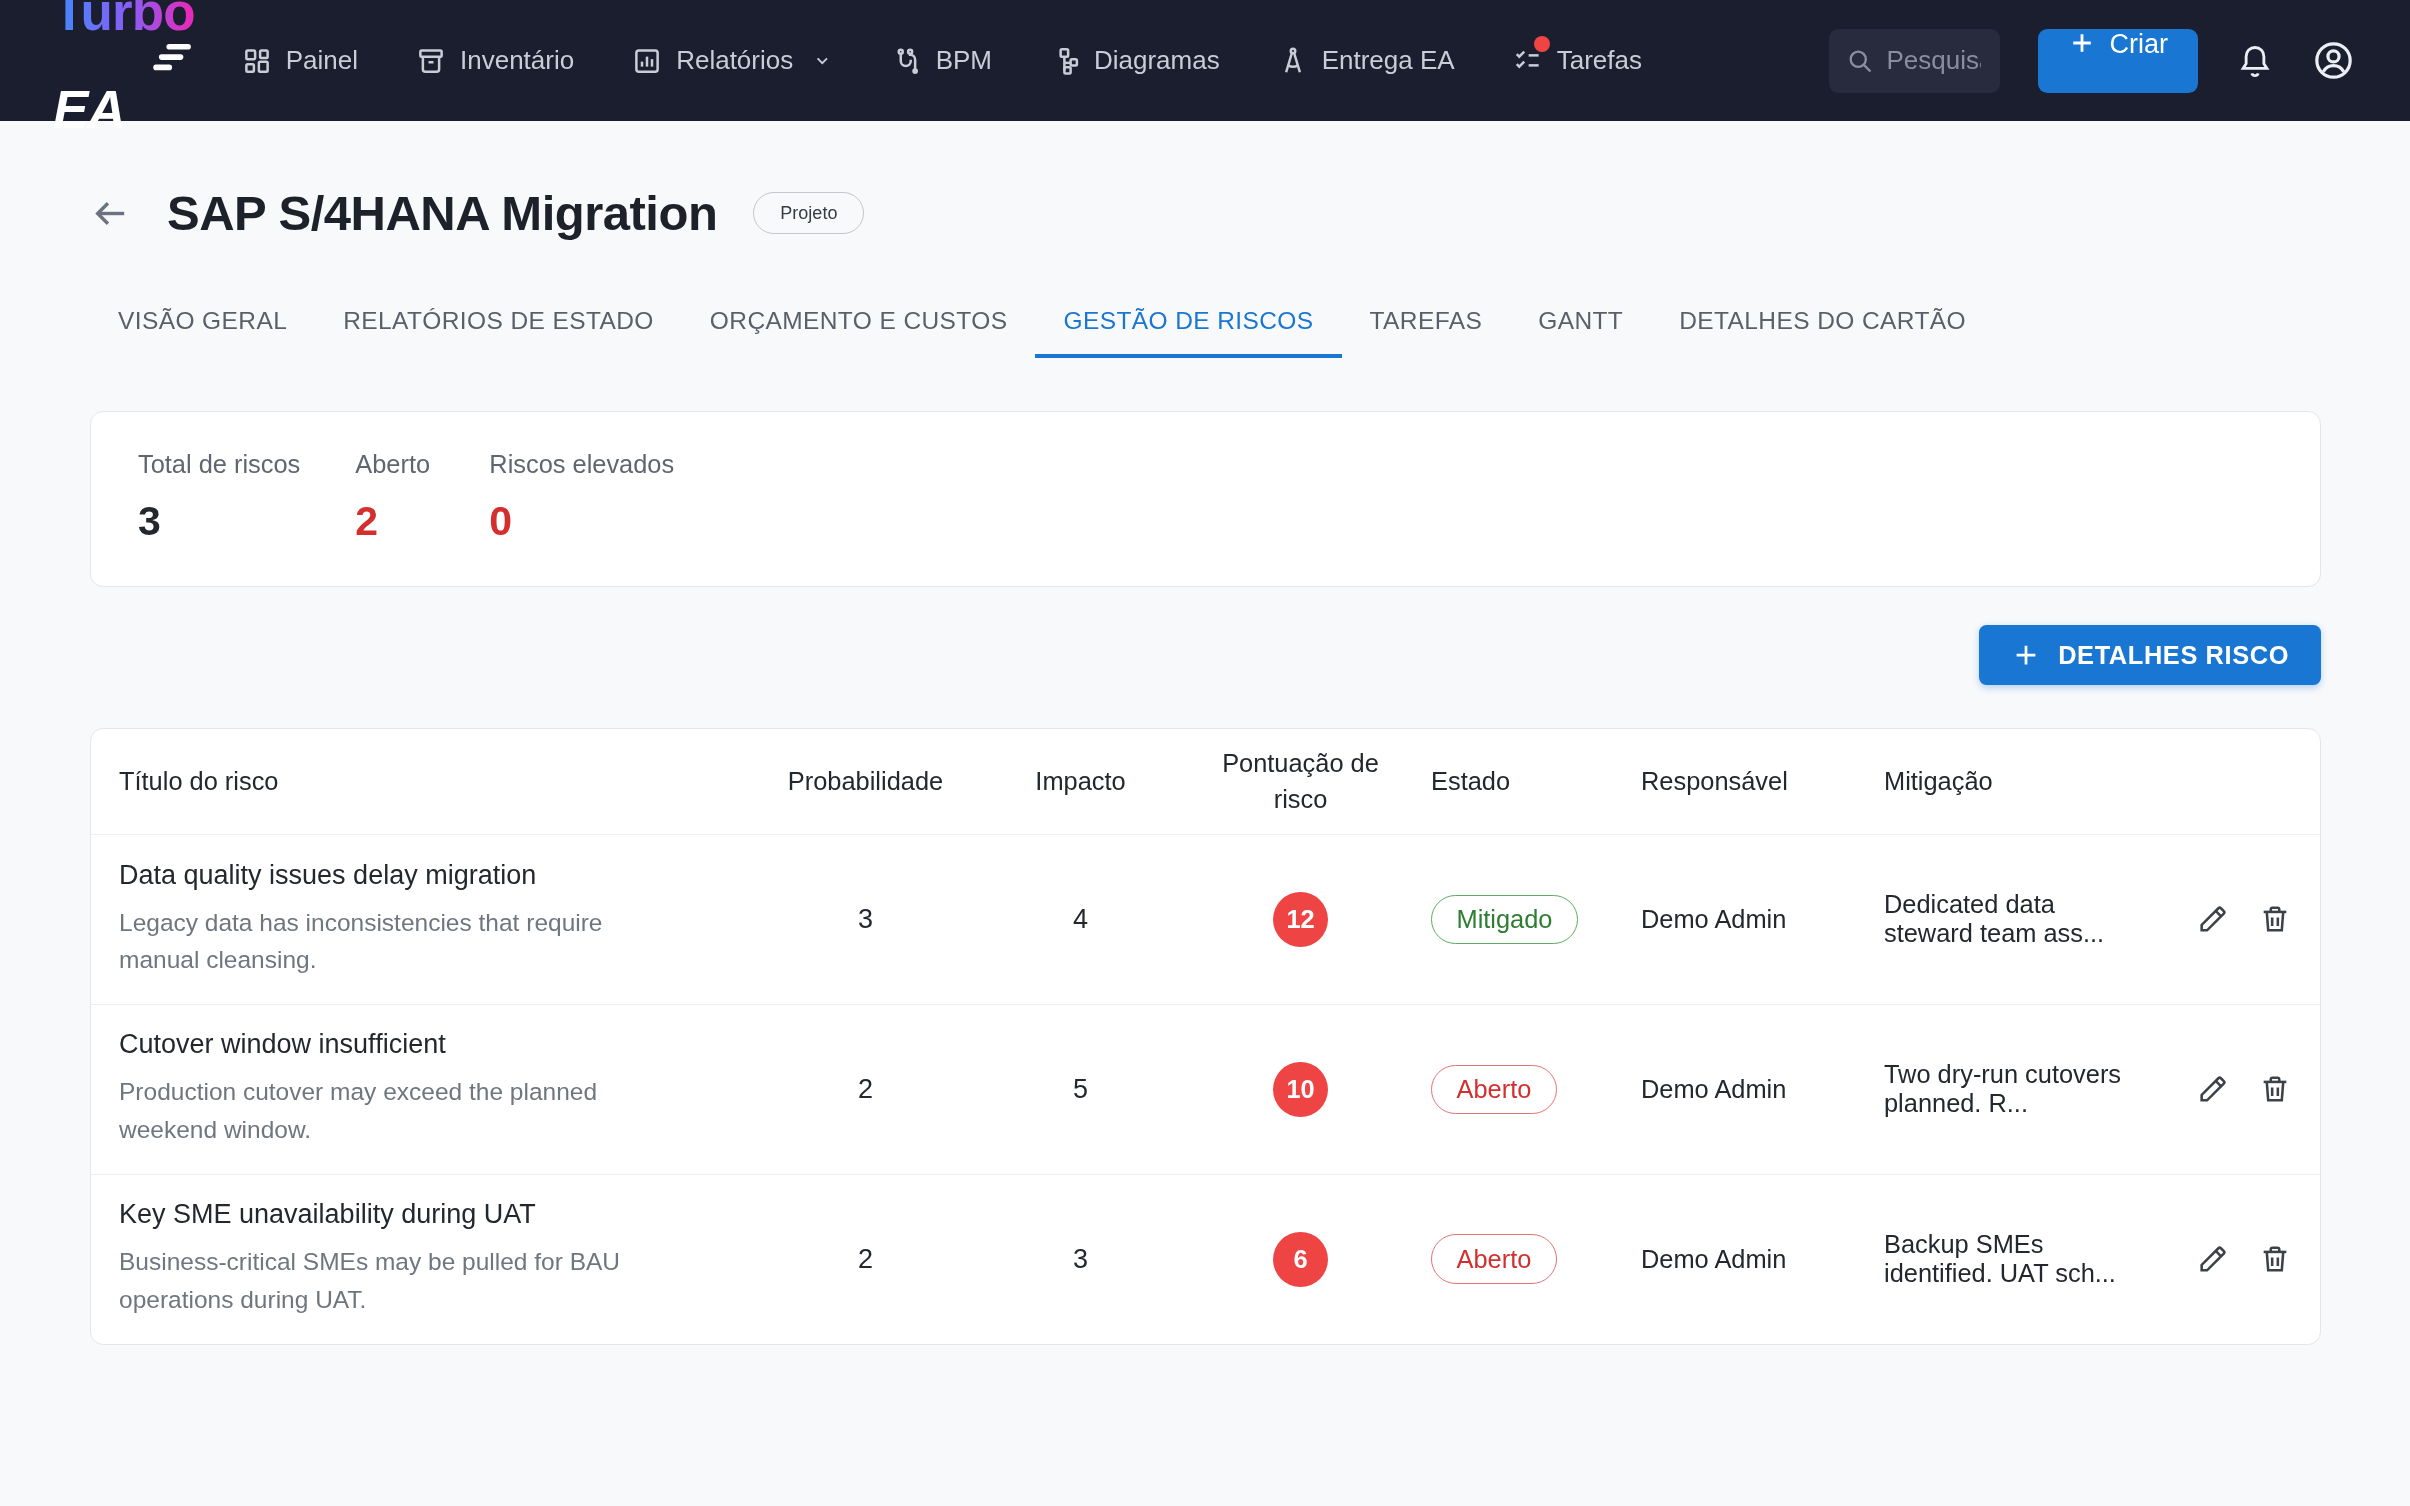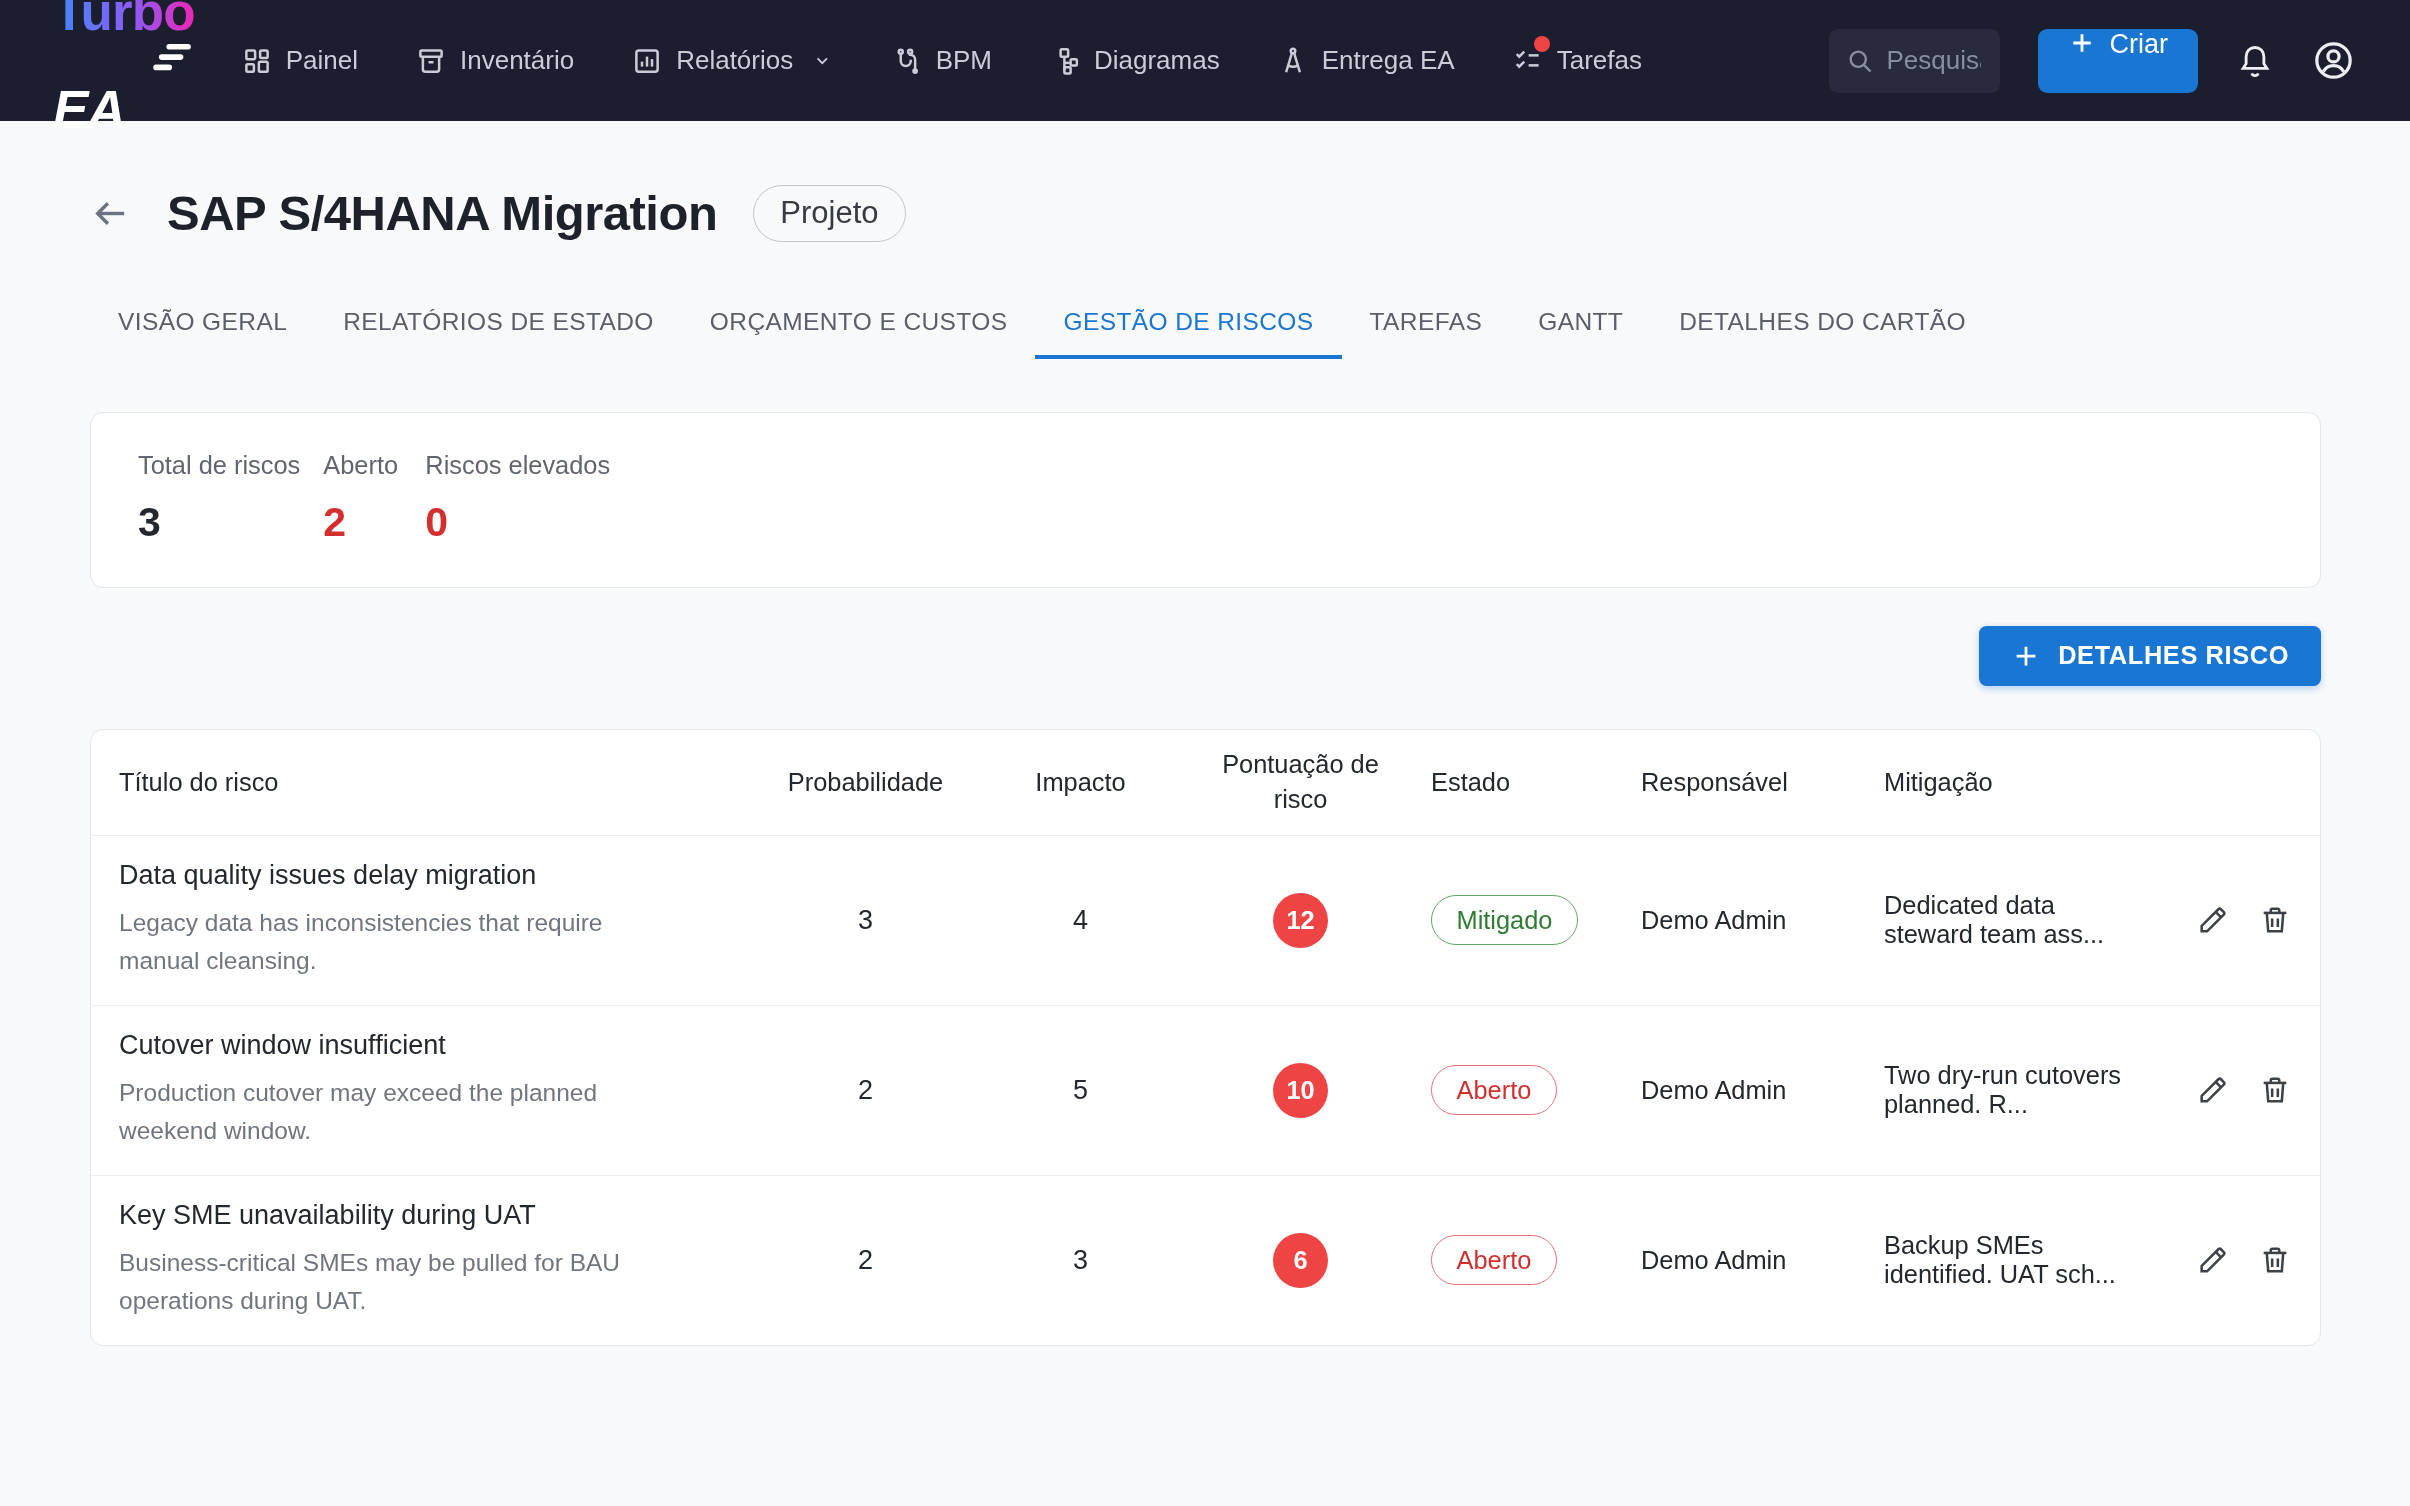--- a/index.html
+++ b/index.html
@@ -59,37 +59,37 @@
   .icon-btn { background:none; border:none; cursor:pointer; color:#eceef4; }
 
   
   .main { padding:0 90px; }
 
   .title-row { display:flex; align-items:center; gap:36px; margin-top:64px; }
   .back-btn { background:none; border:none; cursor:pointer; color:#6b7280; }
   .page-title { font-size:49px; font-weight:800; color:#1d212a; letter-spacing:-0.5px; }
   .type-chip {
     border:1.9px solid #c3c6cd; border-radius:941px;
-    padding:9.4px 26px; font-size:31px; color:#363b44; background:transparent;
+    padding:9.4px 26px; font-size:18px; color:#363b44; background:transparent;
   }
 
   
   .tabs { display:flex; margin-top:47px; }
   .tab {
     padding:0 28px; height:70px; display:flex; align-items:center;
     font-size:24.5px; font-weight:500; letter-spacing:0.4px;
     color:#5a5f6a; cursor:pointer; border-bottom:4.7px solid transparent; white-space:nowrap;
   }
   .tab.active { color:#1976d2; border-bottom-color:#1976d2; }
 
   
   .stats-card {
     margin-top:53px; background:#ffffff;
     border:1.9px solid #e4e6eb; border-radius:13px;
-    padding:38px 47px 41px; display:flex; gap:23px;
+    padding:38px 47px 41px; display:flex; gap:55px;
   }
   .stat { min-width:113px; }
   .stat-label { font-size:25.4px; color:#606570; }
   .stat-value { font-size:41px; font-weight:700; margin-top:19px; color:#23272e; }
   .stat-value.red { color:#d32f2f; }
 
   
   .actions-row { display:flex; justify-content:flex-end; margin-top:38px; }
   .btn-add-risk {
     display:flex; align-items:center; gap:17px;

